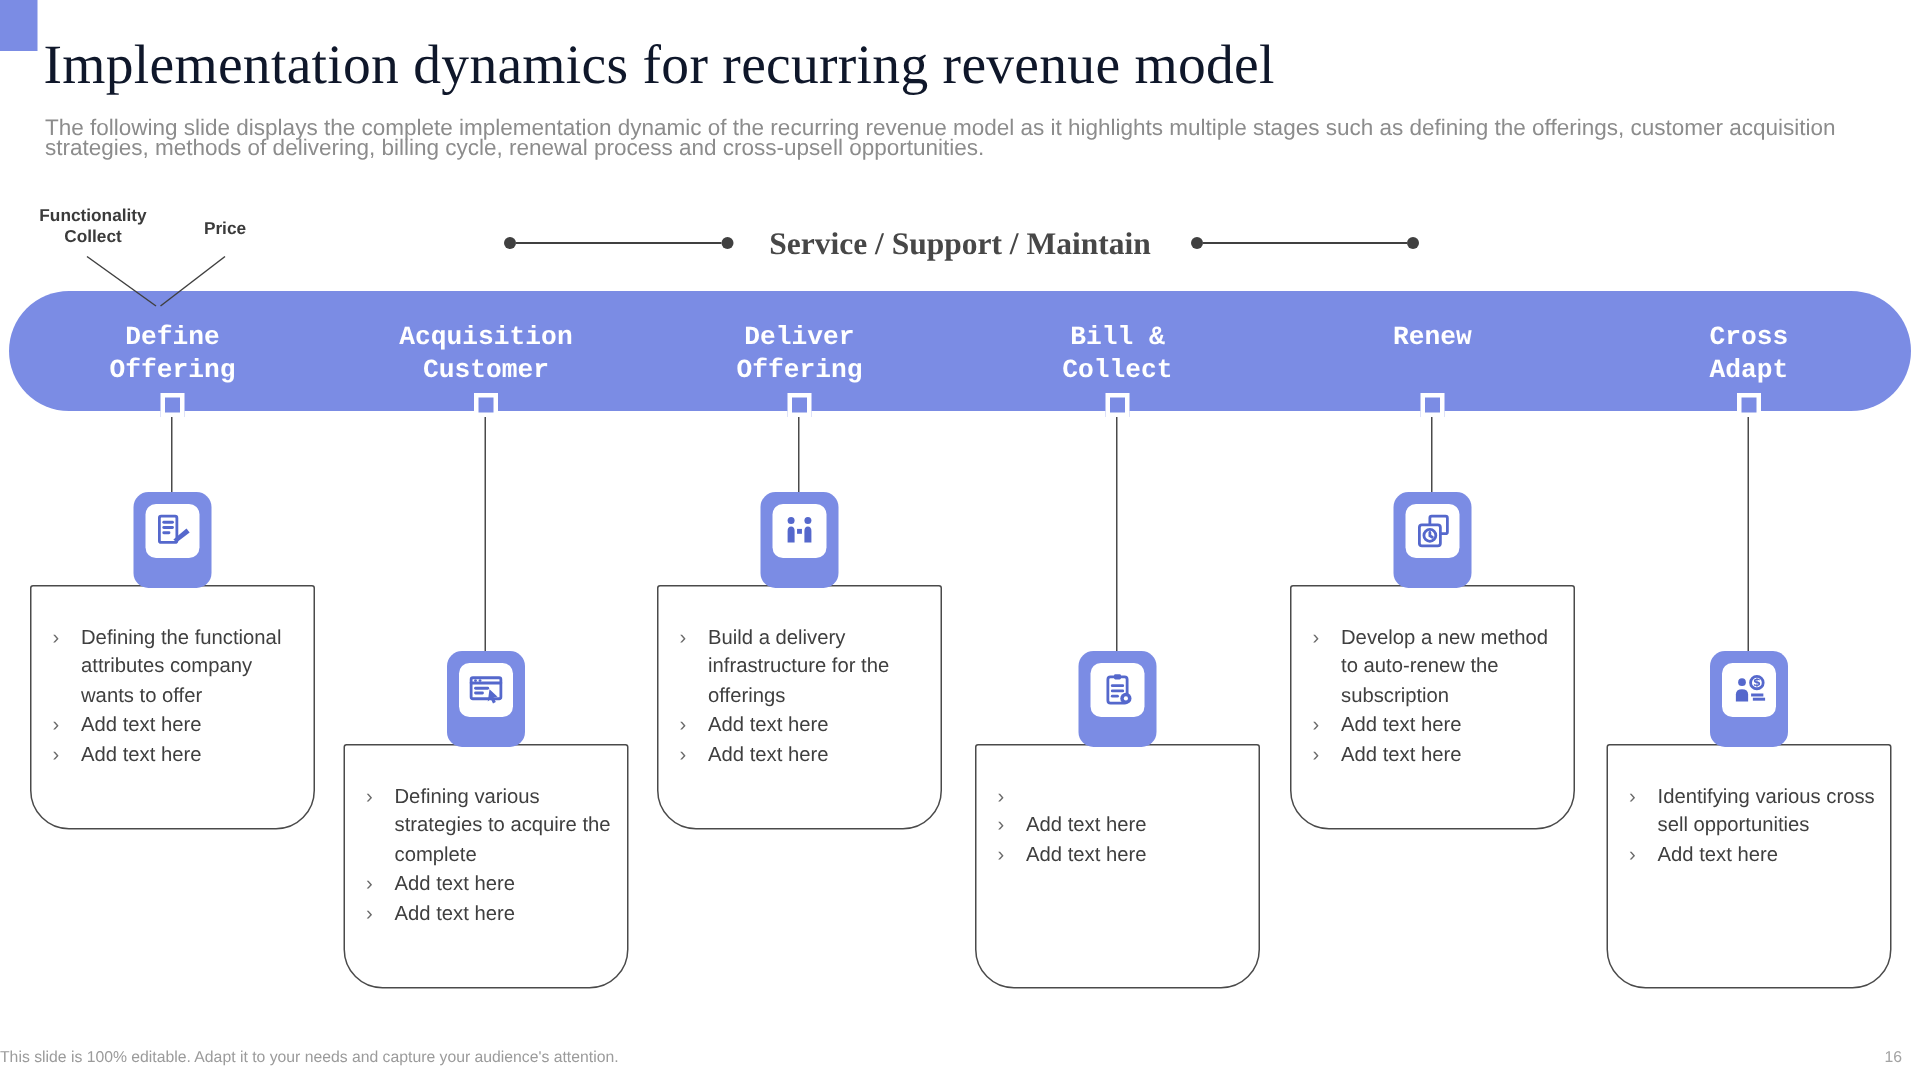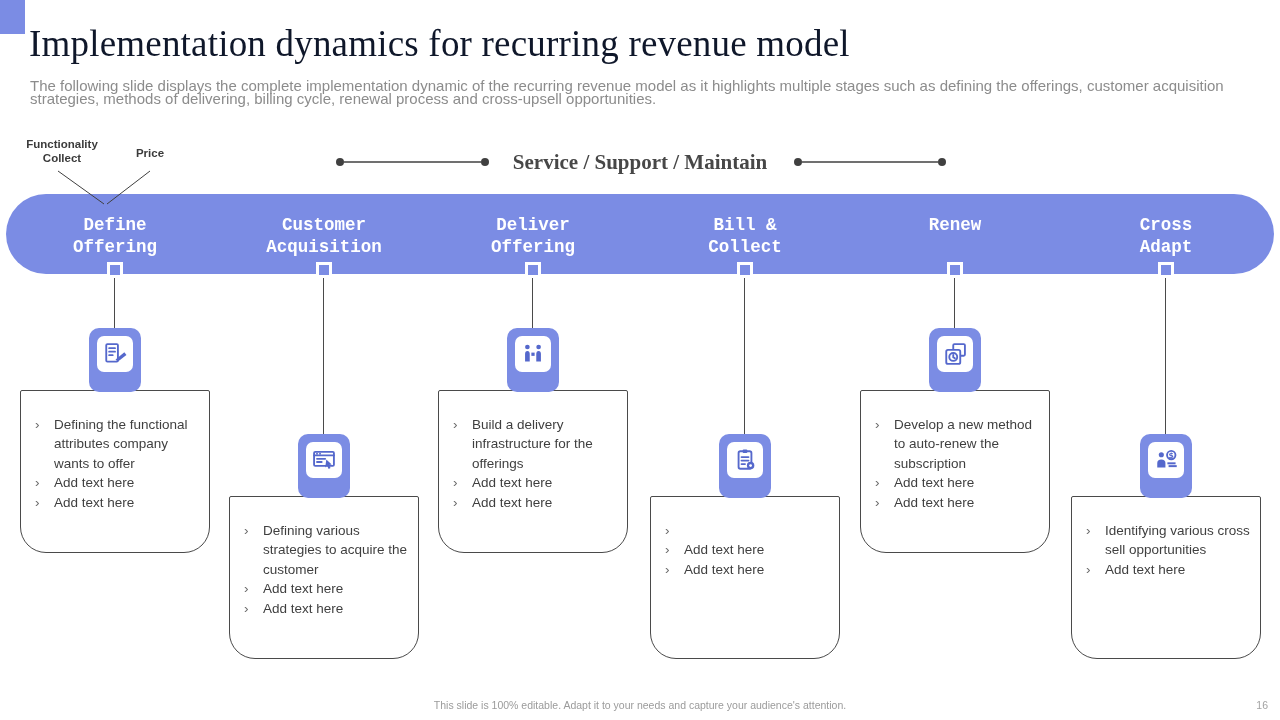--- a/index.html
+++ b/index.html
@@ -53,21 +53,21 @@
   .text-box{position:absolute;width:190px;height:163px;background:#ffffff;border:1px solid #4a4a4a;
         border-radius:2px 2px 26px 26px;z-index:3;box-sizing:border-box;padding:24px 10px 0 14px;}
   .row-a .text-box{top:390px;}
   .row-b .text-box{top:496px;}
   .b0{left:20px}.b1{left:229px}.b2{left:438px}.b3{left:650px}.b4{left:860px}.b5{left:1071px}
   .bullet-row{display:grid;grid-template-columns:15px 1fr;column-gap:4px;
         font-size:13.5px;line-height:1.44;color:#3f3f3f;}
   .b-char{color:#6a6a6a;}
 
   
-  .footer-note{position:absolute;left:0;top:699px;width:1280px;text-align:center;
+  .footer-note{position:absolute;left:0;top:699px;width:1280px;
         font-size:10.5px;color:#9b9b9b;}
   .page-number{position:absolute;right:12px;top:699px;font-size:10.5px;color:#a3a3a3;}
 
   svg .st{stroke:#5568cc;fill:none;stroke-width:1.6;stroke-linecap:round;}
   svg .fl{fill:#5568cc;}
 </style>
 </head>
 <body>
 
 <div class="slide">
@@ -90,22 +90,22 @@
     <line x1="802" y1="162" x2="938" y2="162" stroke="#404040" stroke-width="1.4"></line>
     <circle cx="942" cy="162" r="4" fill="#404040"></circle>
   </svg>
 
   <div class="band"></div>
   <div class="stage-label t0">
     <span class="sl-line">Define</span>
     <span class="sl-line">Offering</span>
   </div>
   <div class="stage-label t1">
+    <span class="sl-line">Acquisition</span>
     <span class="sl-line">Customer</span>
-    <span class="sl-line">Acquisition</span>
   </div>
   <div class="stage-label t2">
     <span class="sl-line">Deliver</span>
     <span class="sl-line">Offering</span>
   </div>
   <div class="stage-label t3">
     <span class="sl-line">Bill &amp;</span>
     <span class="sl-line">Collect</span>
   </div>
   <div class="stage-label t4">
@@ -158,21 +158,21 @@
           <circle class="fl" cx="8.6" cy="6.6" r="0.8"></circle>
           <line class="st" x1="6" y1="11" x2="13" y2="11" stroke-width="1.2"></line>
           <line class="st" x1="6" y1="13.7" x2="10" y2="13.7" stroke-width="1.2"></line>
           <path class="fl" d="M14 11.5 l4.6 4.4 -2.3 0.3 1.3 2.7 -1.6 0.8 -1.3 -2.7 -1.7 1.5 z"></path>
         </svg>
       </div>
     </div>
     <div class="text-box b1">
       <div class="bullet-row">
           <span class="b-char">›</span>
-          <span class="b-text">Defining various strategies to acquire the customer</span>
+          <span class="b-text">Defining various strategies to acquire the complete</span>
         </div>
       <div class="bullet-row">
           <span class="b-char">›</span>
           <span class="b-text">Add text here</span>
         </div>
       <div class="bullet-row">
           <span class="b-char">›</span>
           <span class="b-text">Add text here</span>
         </div>
     </div>

